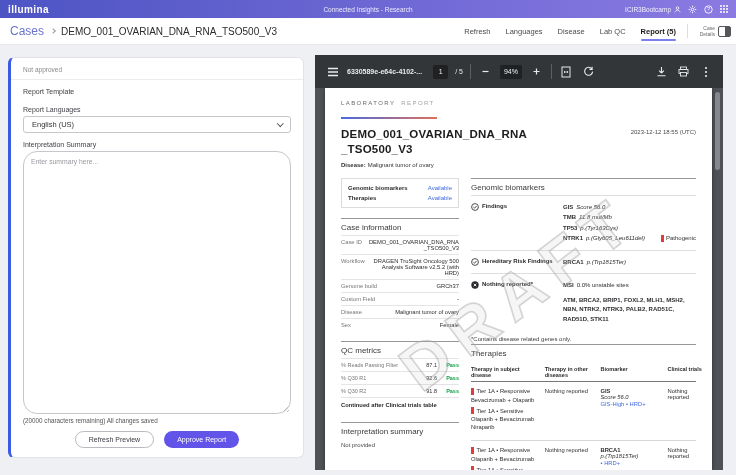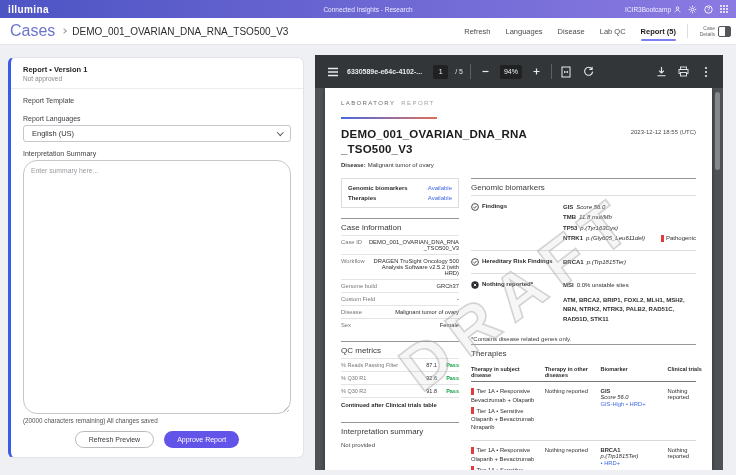--- a/index.html
+++ b/index.html
@@ -12,21 +12,21 @@
   .brand{font-size:10px;font-weight:bold;letter-spacing:.4px}
   .app-title{position:absolute;left:50%;transform:translateX(-50%);font-size:6.5px;color:#eceaff}
   .topbar-right{margin-left:auto;display:flex;align-items:center;gap:7px}
   .account{display:flex;align-items:center;gap:3px;font-size:6.5px;color:#f2f0ff}
   .help-icon{width:9px;height:9px;display:flex}
   .grid-icon{display:grid;grid-template-columns:repeat(3,2px);grid-auto-rows:2px;gap:1px}
   .grid-icon i{background:#fff;border-radius:50%}
 
   
   .crumbbar{height:27px;background:#fff;border-bottom:1px solid #e8e8ec;display:flex;align-items:center;padding:0 5px 0 10px}
-  .crumb-root{font-size:16px;color:#6a74cc;text-decoration:none}
+  .crumb-root{font-size:12px;color:#6a74cc;text-decoration:none}
   .crumb-chev{width:4px;height:4px;border-right:1.2px solid #9a9aa0;border-bottom:1.2px solid #9a9aa0;transform:rotate(-45deg);margin:0 6px 0 7px}
   .crumb-cur{font-size:10px;color:#2c2c2e}
   .tabs{margin-left:auto;display:flex;gap:15px;height:100%;align-items:stretch}
   .tab{font-size:7.5px;color:#4c4c50;display:flex;align-items:center;position:relative}
   .tab.active{color:#1b1b1e;font-weight:bold}
   .tab.active::after{content:"";position:absolute;left:0;right:0;bottom:3px;height:2px;background:#7b7ff0;border-radius:2px}
   .vsep{width:1px;height:14px;background:#ddd;margin:0 7px 0 11px;align-self:center}
   .case-details{display:flex;align-items:center;gap:3px}
   .cd-label{font-size:5px;color:#67676b;text-align:right;width:20px;line-height:1.25}
   .panel-icon{width:13px;height:11px;border:1px solid #55555a;border-radius:2px;position:relative}
@@ -168,21 +168,20 @@
   <span class="vsep"></span>
   <button class="case-details">
     <span class="cd-label">Case Details</span>
     <span class="panel-icon"></span>
   </button>
 </nav>
 
 <div class="app-body">
 
   <section class="report-card">
-    <div class="card-title">Report • Version 1</div>
     <div class="card-status">Not approved</div>
     <div class="card-divider"></div>
 
     <div class="field-label">Report Template</div>
 
     <div class="field-label">Report Languages</div>
     <button class="select">
       <span>English (US)</span>
       <span class="chev"></span>
     </button>

